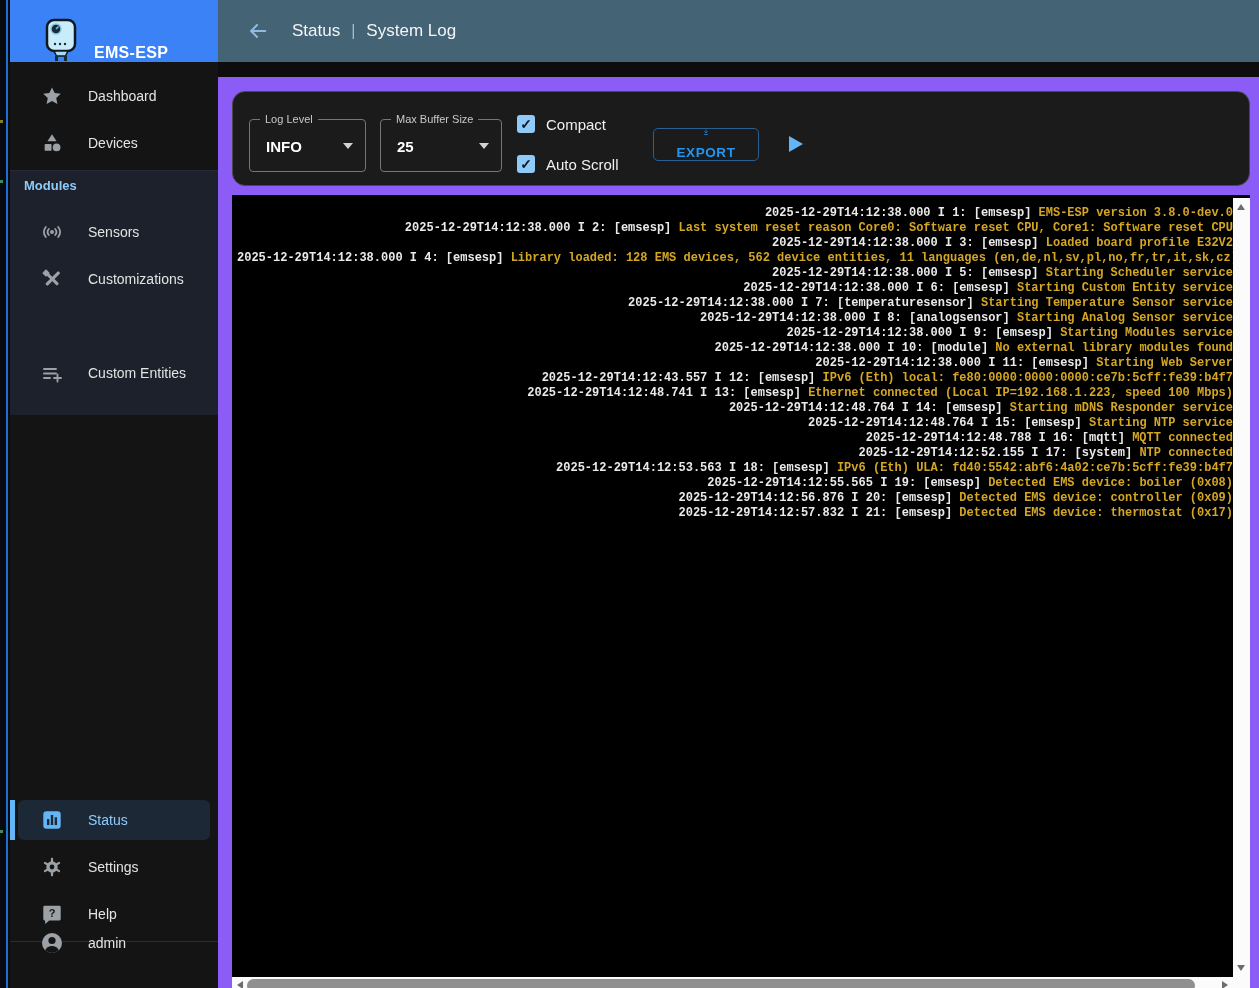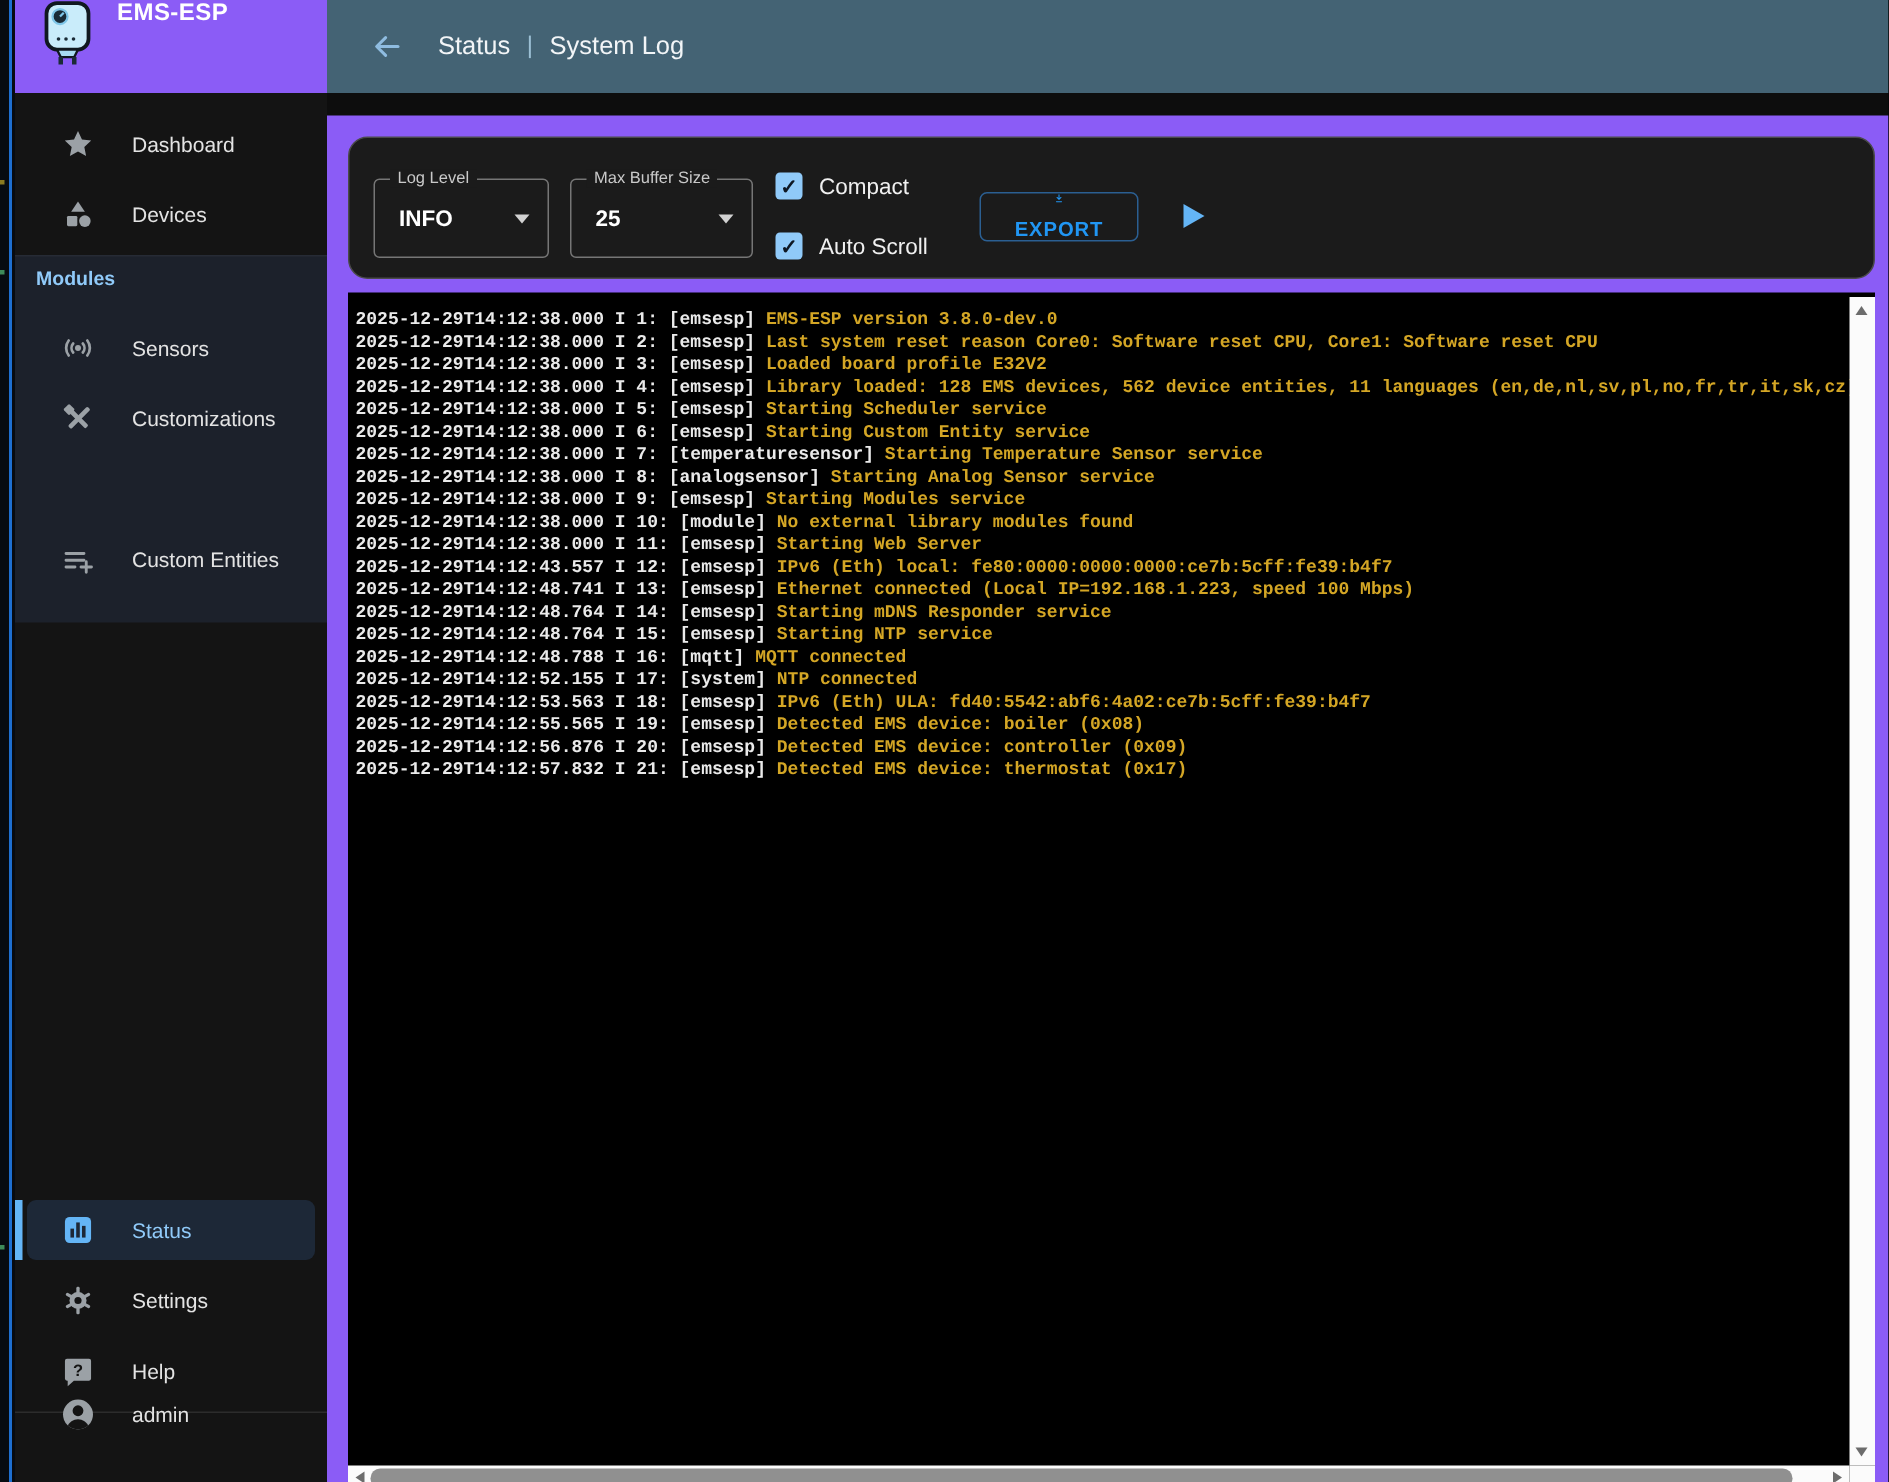--- a/index.html
+++ b/index.html
@@ -11,22 +11,22 @@
     overflow: hidden;
     color: #e3e3e3;
   }
   
   .left-strip { position:absolute; left:0; top:0; width:10px; height:988px; background:#070b11; }
   .left-strip .blue-line { position:absolute; left:6px; top:0; width:2px; height:988px; background:#1e6fd0; }
   .speck { position:absolute; width:3px; height:3px; }
 
   
   .sidebar { position:absolute; left:10px; top:0; width:208px; height:988px; background:#141414; }
-  .logo-row { position:absolute; top:0; left:0; width:208px; height:62px; background:#8b5cf6;
-              display:flex; align-items:flex-start; }
+  .logo-row { position:absolute; top:0; left:0; width:208px; height:62px; background:#3b82f6;
+              display:flex; align-items:flex-end;padding-left:16px; }
   .logo-row svg { margin-left:18px; }
   .app-title { margin-left:16px; color:#ffffff; font-size:16px; font-weight:bold; letter-spacing:.3px; }
 
   .nav-item { position:absolute; left:0; width:208px; height:40px; display:flex; align-items:center;
               color:#e3e3e3; font-size:14px; font-weight:500; cursor:pointer; }
   .nav-item .ico { width:24px; height:24px; margin-left:30px; display:flex; align-items:center; justify-content:center; }
   .nav-item .lbl { margin-left:24px; white-space:nowrap; }
 
   .modules-bg { position:absolute; top:170px; left:0; width:208px; height:245px; background:#1c212b;
                 border-top:1px solid #262b35; }
@@ -74,21 +74,21 @@
                 color:#2196f3; display:flex; align-items:center; justify-content:center; gap:9px;
                 font-size:13.5px; font-weight:600; letter-spacing:.6px; font-family:"Liberation Sans",sans-serif;flex-direction:column; }
   .play-btn { position:absolute; left:556px; top:44px; width:0; height:0; cursor:pointer;
               border-top:8px solid transparent; border-bottom:8px solid transparent;
               border-left:14px solid #64b5f6; }
 
   
   .log-view { position:absolute; left:14px; top:118px; width:1018px; height:799px; background:#000000; }
   .log-lines { position:absolute; left:5px; top:11px; right:17px; bottom:17px; overflow:hidden;
                font-family:"Liberation Mono", monospace; font-size:12px; font-weight:bold;
-               line-height:15px; white-space:pre; }
+               line-height:15px; white-space:pre;text-align:right; }
   .log-prefix { color:#eaeaea; }
   .log-msg { color:#d4a625; }
 
   
   .vscroll { position:absolute; right:0; top:3px; bottom:17px; width:17px; background:#fbfbfb; }
   .tri-up { position:absolute; top:6px; left:4px; width:0; height:0;
             border-left:4px solid transparent; border-right:4px solid transparent; border-bottom:6px solid #6c6c6c; }
   .tri-down { position:absolute; bottom:6px; left:4px; width:0; height:0;
             border-left:4px solid transparent; border-right:4px solid transparent; border-top:6px solid #6c6c6c; }
   .hscroll { position:absolute; left:0; right:17px; bottom:0; height:17px; background:#fbfbfb; }

